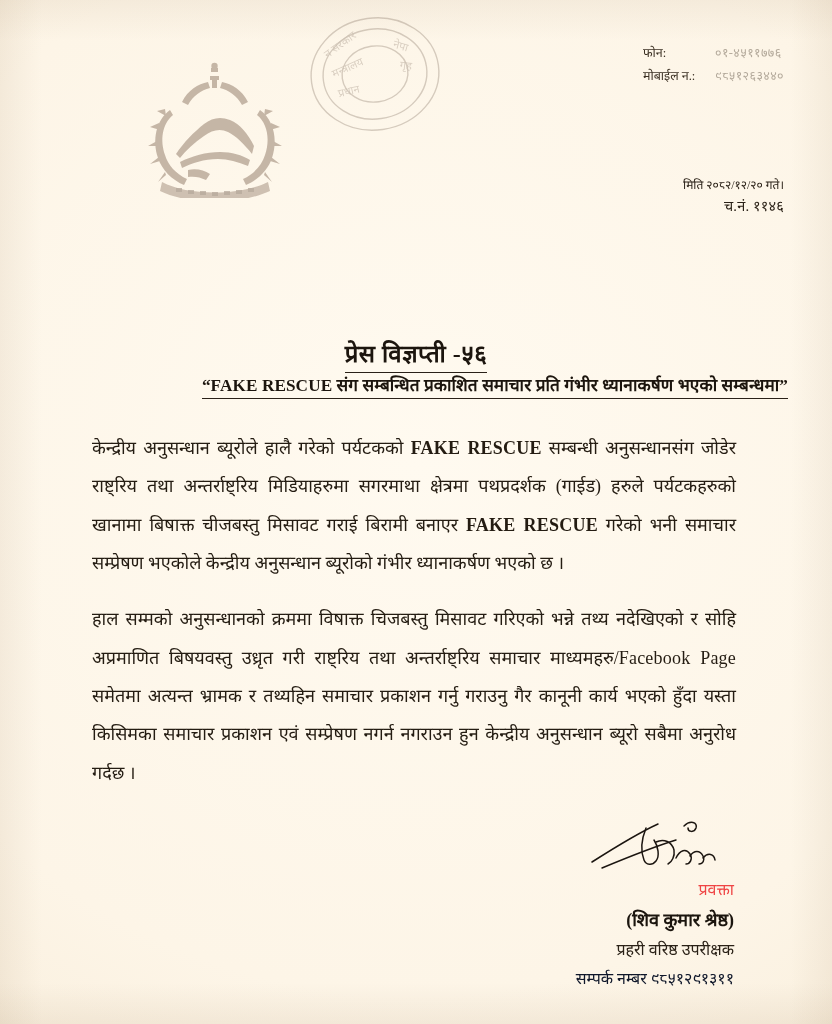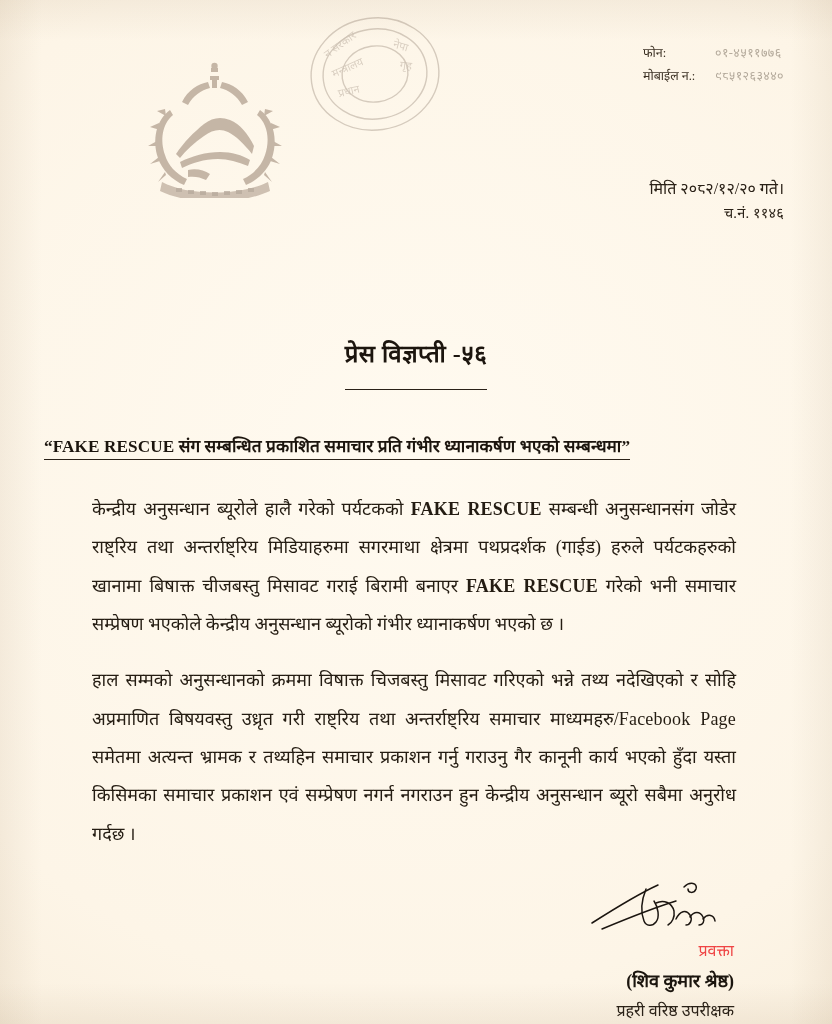--- a/index.html
+++ b/index.html
@@ -135,41 +135,40 @@
   .addr-block {
     position: absolute;
     right: 4px;
     top: 176px;
     text-align: right;
     font-size: 16.5px;
     color: #2a2117;
     line-height: 1.62;
   }
   .addr-city { font-size: 17.5px; }
-  .addr-date { font-size: 16px; }
+  .addr-date { font-size: 12px; }
   .addr-ref  { font-size: 14.5px; letter-spacing: .2px; }
 
   
   .press-title-wrap {
     text-align: center;
     margin-top: 86px;
   }
   .press-title {
     display: inline-block;
     font-size: 24px;
     font-weight: bold;
     letter-spacing: .5px;
-    padding-bottom: 20px;
+    padding-bottom: 3px;
     border-bottom: 1.6px solid #2a2118;
     color: #1c150e;
   }
 
   .subject-wrap {
-    text-align: left;
-    margin-top: 44px;
+    text-align: right;
     font-family: Liberation Serif, serif;
   }
   .subject {
     display: inline-block;
     font-size: 17.2px;
     font-weight: bold;
     letter-spacing: .1px;
     padding-bottom: 2px;
     border-bottom: 1.4px solid #2a2118;
     color: #1c150e;

